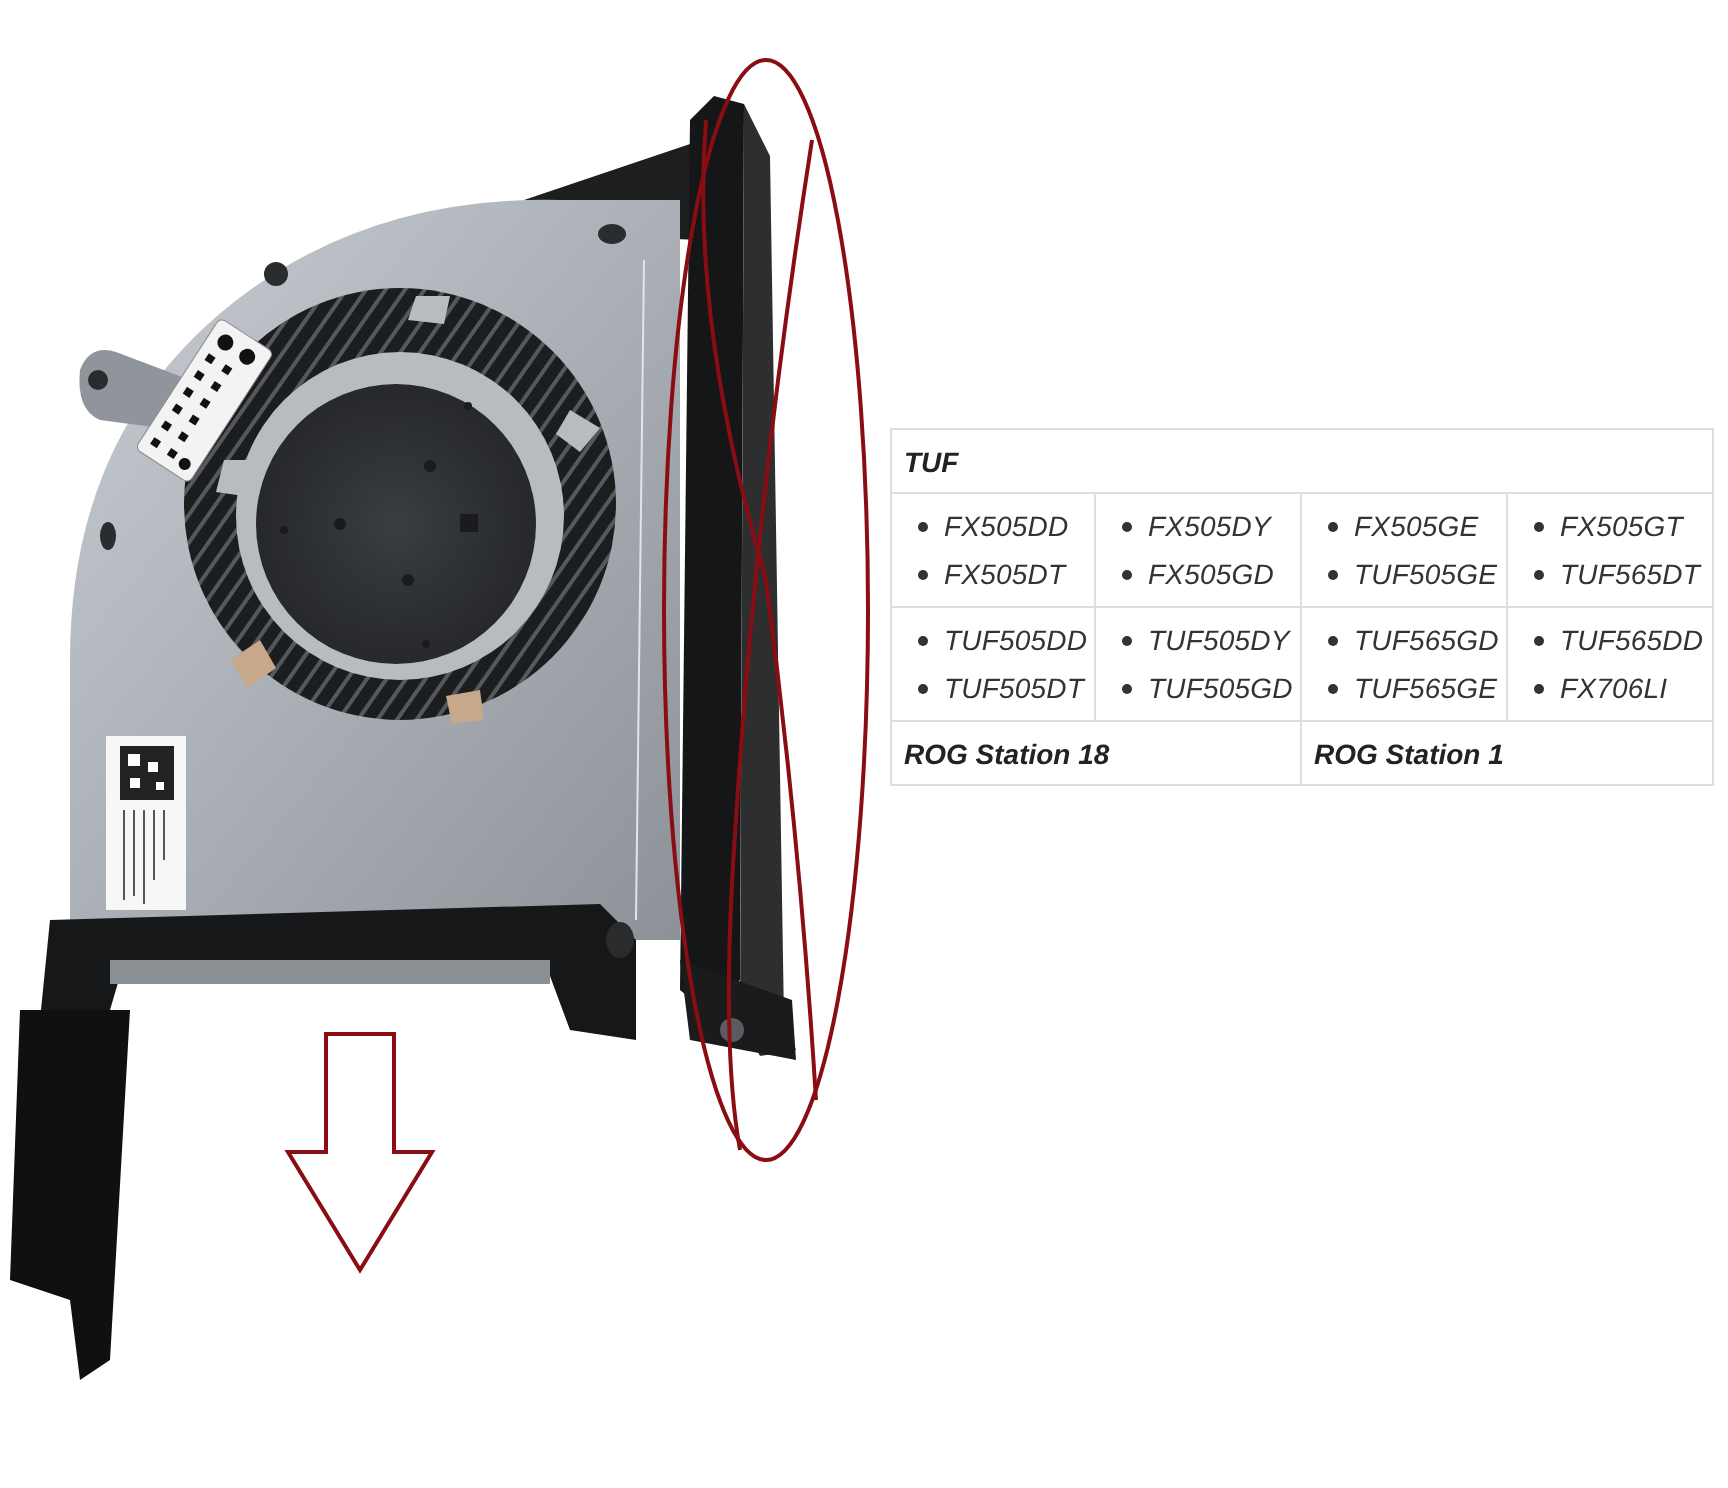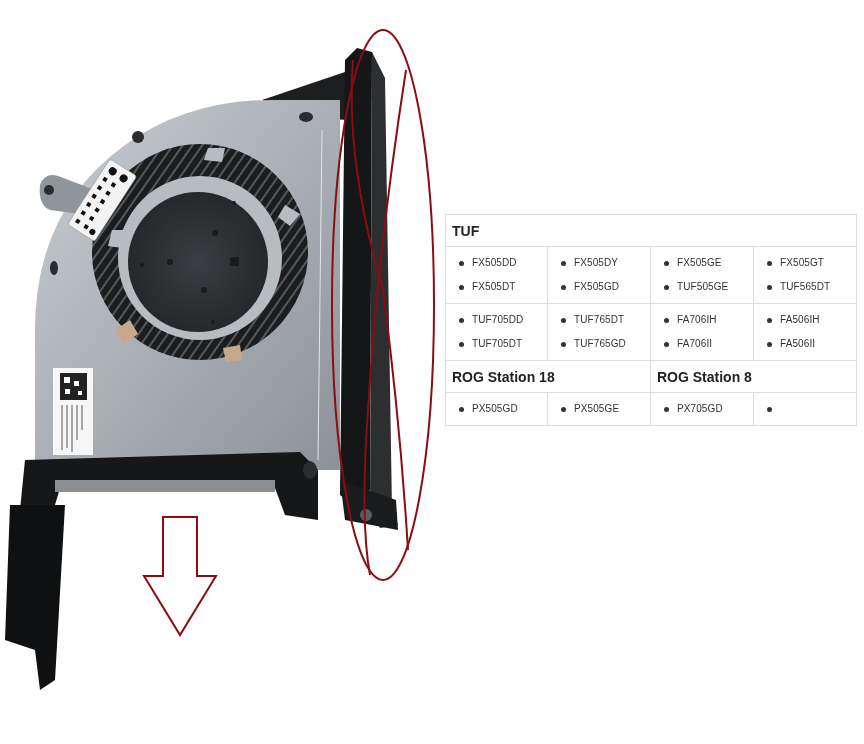--- a/index.html
+++ b/index.html
@@ -1,22 +1,22 @@
 <!DOCTYPE html>
 <html><head>
 <meta charset="utf-8">
 <style>
   html, body { margin:0; padding:0; background:#ffffff; }
   body { width:864px; height:744px; position:relative; overflow:hidden;
          font-family:"Liberation Sans", "DejaVu Sans", sans-serif; }
   #fan-figure { position:absolute; left:0; top:0; width:440px; height:744px; }
   #compat-table { position:absolute; left:445px; top:214px; width:411px;
-                  border-collapse:collapse; table-layout:fixed; }
+                  border-collapse:collapse; table-layout:fixed;font-style:italic; }
   #compat-table td { border:1px solid #dddddd; padding:0; vertical-align:top;
-                     color:#333333; font-size:10px; }
+                     color:#333333; font-size:14px; }
   #compat-table td.group { font-weight:bold; font-size:14px; height:31px;
                            padding:0 0 0 6px; vertical-align:middle; color:#222222; }
   #compat-table ul { list-style:none; margin:0; padding:4px 0 4px 10px; }
   #compat-table li { height:24px; line-height:24px; white-space:nowrap; position:relative;
                      padding-left:16px; letter-spacing:0.1px; }
   #compat-table li::before { content:""; position:absolute; left:3px; top:10px; width:5px; height:5px;
                              border-radius:50%; background:#333333; }
 </style>
 </head>
 <body>
@@ -169,63 +169,41 @@
       <td>
           <ul>
             <li>FX505GT</li>
             <li>TUF565DT</li>
           </ul>
         </td>
     </tr>
     <tr>
       <td>
           <ul>
-            <li>TUF705DD</li>
-            <li>TUF705DT</li>
-          </ul>
-        </td>
-      <td>
-          <ul>
-            <li>TUF765DT</li>
-            <li>TUF765GD</li>
-          </ul>
-        </td>
-      <td>
-          <ul>
-            <li>FA706IH</li>
-            <li>FA706II</li>
-          </ul>
-        </td>
-      <td>
-          <ul>
-            <li>FA506IH</li>
-            <li>FA506II</li>
+            <li>TUF505DD</li>
+            <li>TUF505DT</li>
+          </ul>
+        </td>
+      <td>
+          <ul>
+            <li>TUF505DY</li>
+            <li>TUF505GD</li>
+          </ul>
+        </td>
+      <td>
+          <ul>
+            <li>TUF565GD</li>
+            <li>TUF565GE</li>
+          </ul>
+        </td>
+      <td>
+          <ul>
+            <li>TUF565DD</li>
+            <li>FX706LI</li>
           </ul>
         </td>
     </tr>
     <tr>
       <td colspan="2" class="group">ROG Station 18</td>
-      <td colspan="2" class="group">ROG Station 8</td>
-    </tr>
-    <tr>
-      <td>
-          <ul>
-            <li>PX505GD</li>
-          </ul>
-        </td>
-      <td>
-          <ul>
-            <li>PX505GE</li>
-          </ul>
-        </td>
-      <td>
-          <ul>
-            <li>PX705GD</li>
-          </ul>
-        </td>
-      <td>
-          <ul>
-            <li></li>
-          </ul>
-        </td>
+      <td colspan="2" class="group">ROG Station 1</td>
     </tr>
   </tbody>
 </table>
 
 </body></html>

